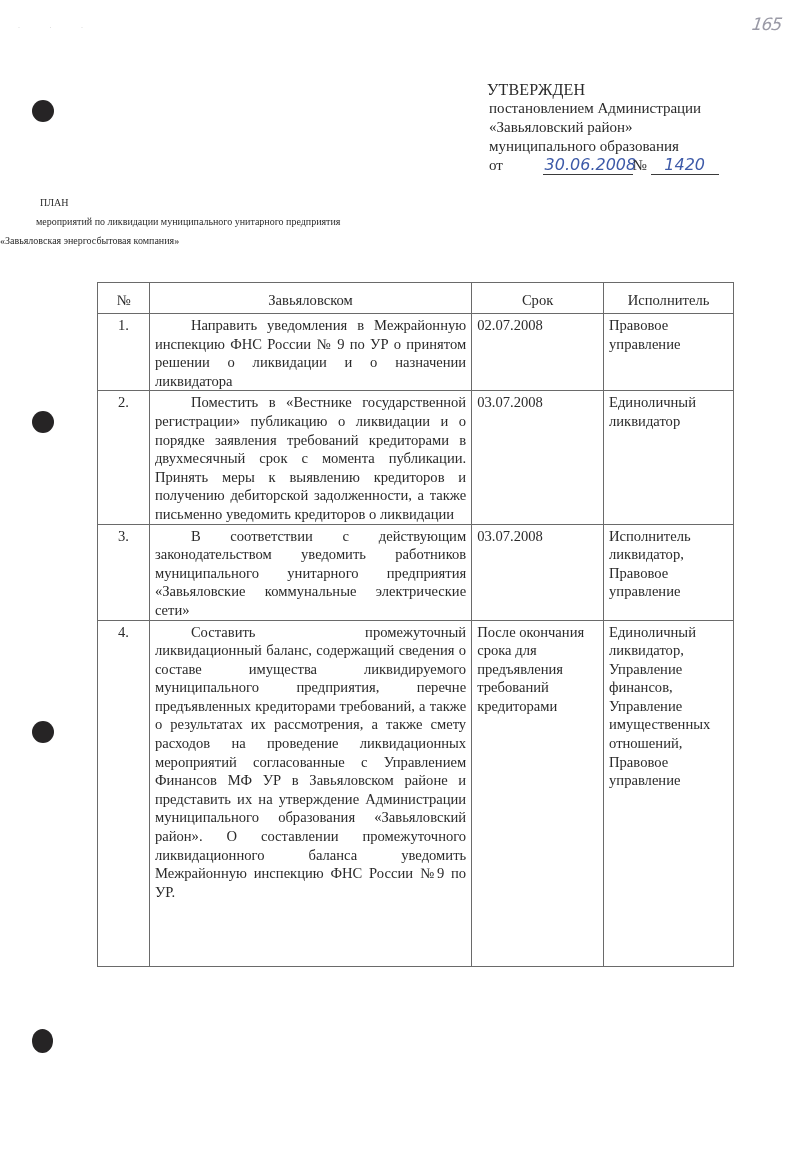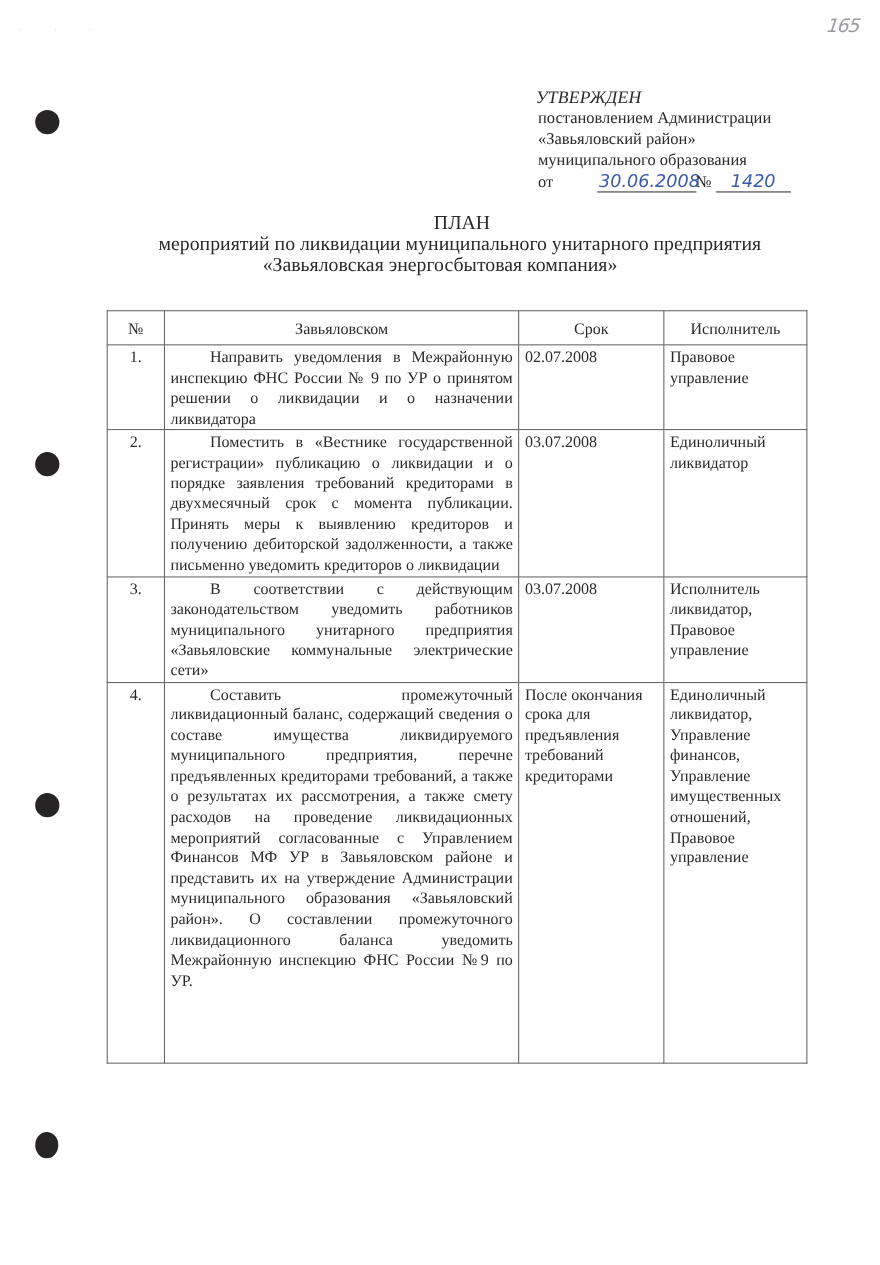--- a/index.html
+++ b/index.html
@@ -44,21 +44,20 @@
     .approval {
       position: absolute;
       left: 487px;
       top: 80px;
       font-size: 15px;
       line-height: 19px;
     }
     .approval .approved-title {
       font-size: 16px;
       letter-spacing: 0.2px;
-      font-style: italic;
     }
     .approval .line {
       margin-left: 2px;
       white-space: nowrap;
     }
     .handwritten {
       font-family: "DejaVu Sans", sans-serif;
       font-style: italic;
       color: #3d5aa8;
       font-size: 16px;
@@ -68,22 +67,21 @@
       padding: 0 2px;
       text-align: center;
     }
     .hw-date { width: 86px; margin-left: 36px; }
     .hw-num { width: 64px; }
     .plan-title {
       position: absolute;
       left: 0;
       width: 800px;
       top: 193px;
-      text-align: center;
-      font-size: 18px;
+      font-size: 10px;
       line-height: 19px;
     }
     .plan-title .t1 { padding-left: 40px; }
     .plan-title .t2 { padding-left: 36px; }
     .plan-title .t3 { padding-left: 0px; }
 
     table.plan {
       position: absolute;
       left: 97px;
       top: 282px;

